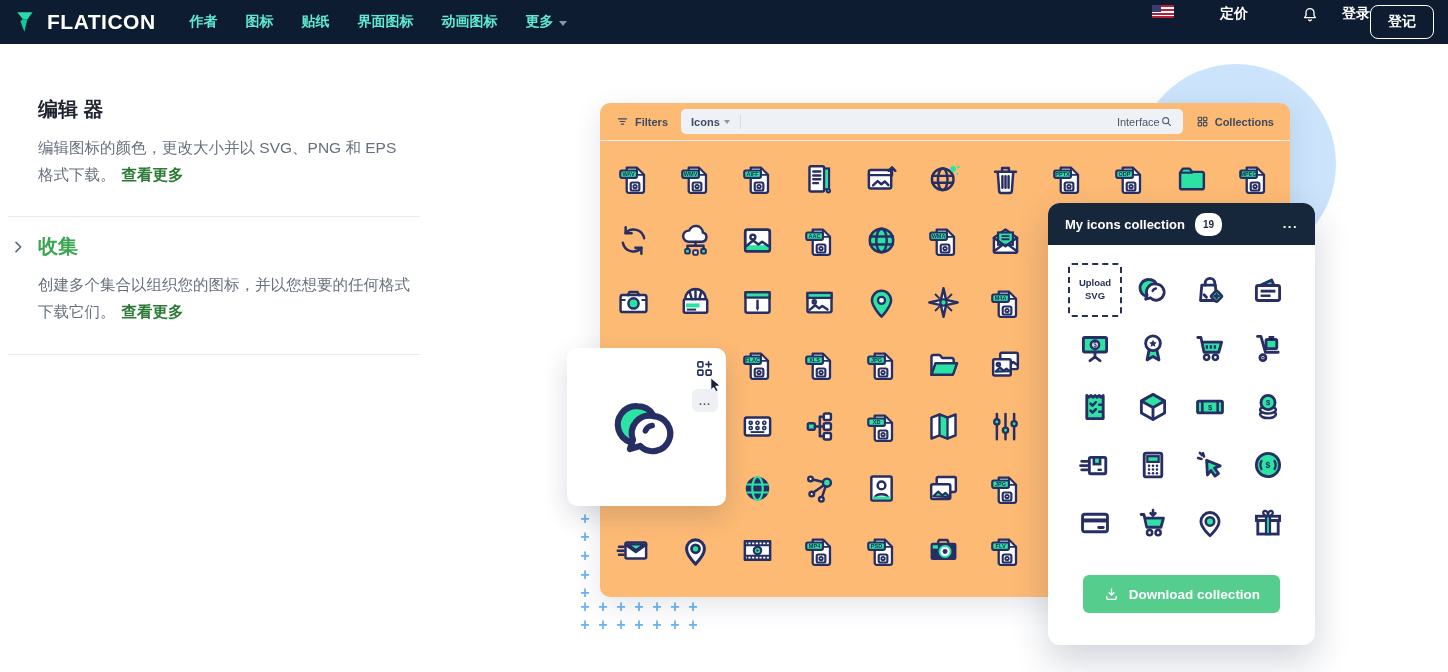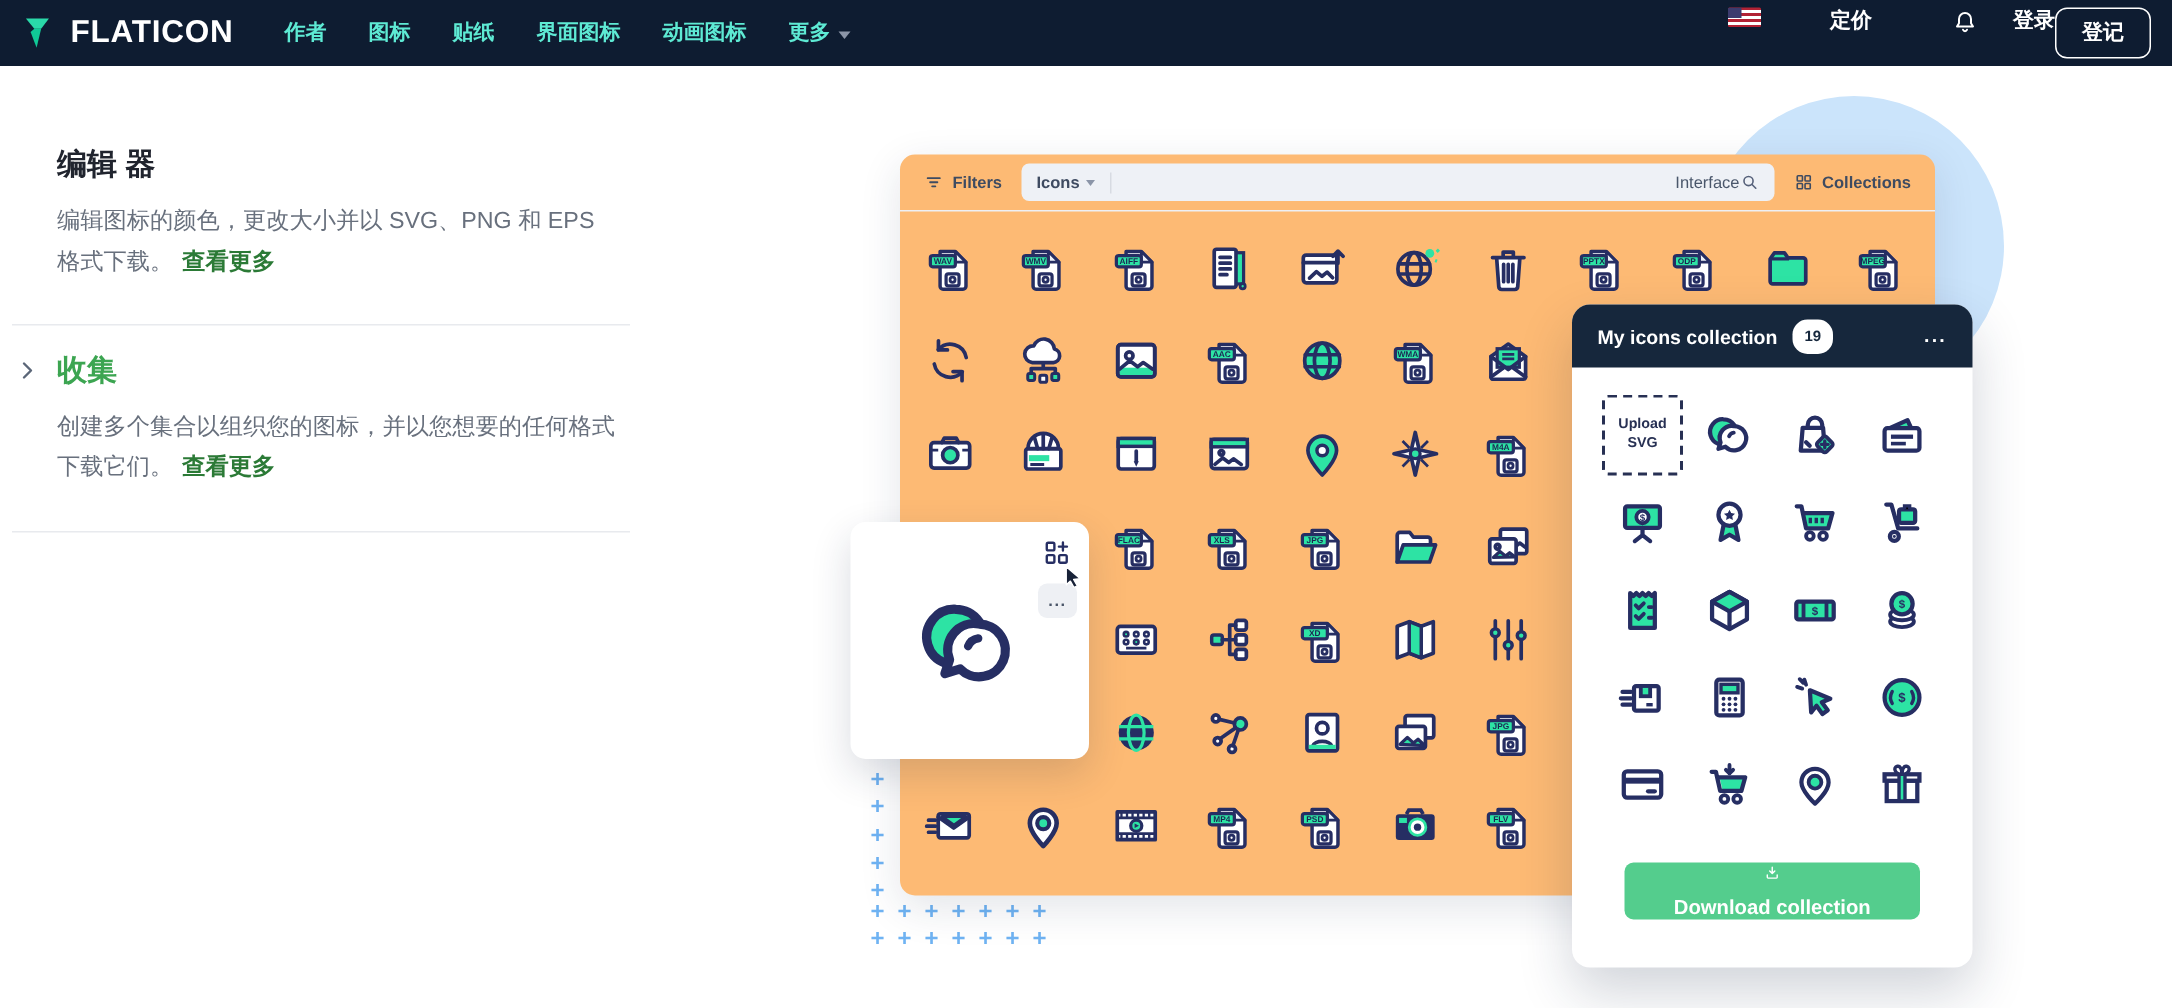--- a/index.html
+++ b/index.html
@@ -83,21 +83,21 @@
   .badge{background:#fff;color:#16273c;font-size:10px;font-weight:800;padding:6px 8px;border-radius:10px;}
   .panel-dots{margin-left:auto;color:#fff;font-weight:800;font-size:13px;letter-spacing:1.5px;cursor:pointer;line-height:0;}
   .panel-grid{position:absolute;left:0;top:42px;width:267px;height:330px;}
   .pcell{position:absolute;width:56px;height:56px;display:flex;align-items:center;justify-content:center;cursor:pointer;}
   .pcell svg{width:34px;height:34px;}
   .upload-box{width:54px;height:54px;border:2px dashed #273053;border-radius:4px;display:flex;flex-direction:column;
               align-items:center;justify-content:center;text-align:center;color:#273053;
               font-size:9.5px;font-weight:800;line-height:1.35;cursor:pointer;background:#fff;}
   .dl-btn{position:absolute;left:35px;top:372px;width:197px;height:38px;background:#54cd8d;border:none;
           border-radius:6px;color:#fff;font-weight:800;font-size:13.5px;display:flex;align-items:center;
-          justify-content:center;gap:9px;cursor:pointer;font-family:inherit;flex-direction:column;}
+          justify-content:center;gap:9px;cursor:pointer;font-family:inherit;}
   .dl-btn svg{width:17px;height:17px;}
 </style>
 </head>
 <body>
 
 <div class="stage">
 
   <div class="bg-circle"></div>
   <div id="plus-decor">
       <span class="plus" style="left: 578px; top: 512px;">+</span>

